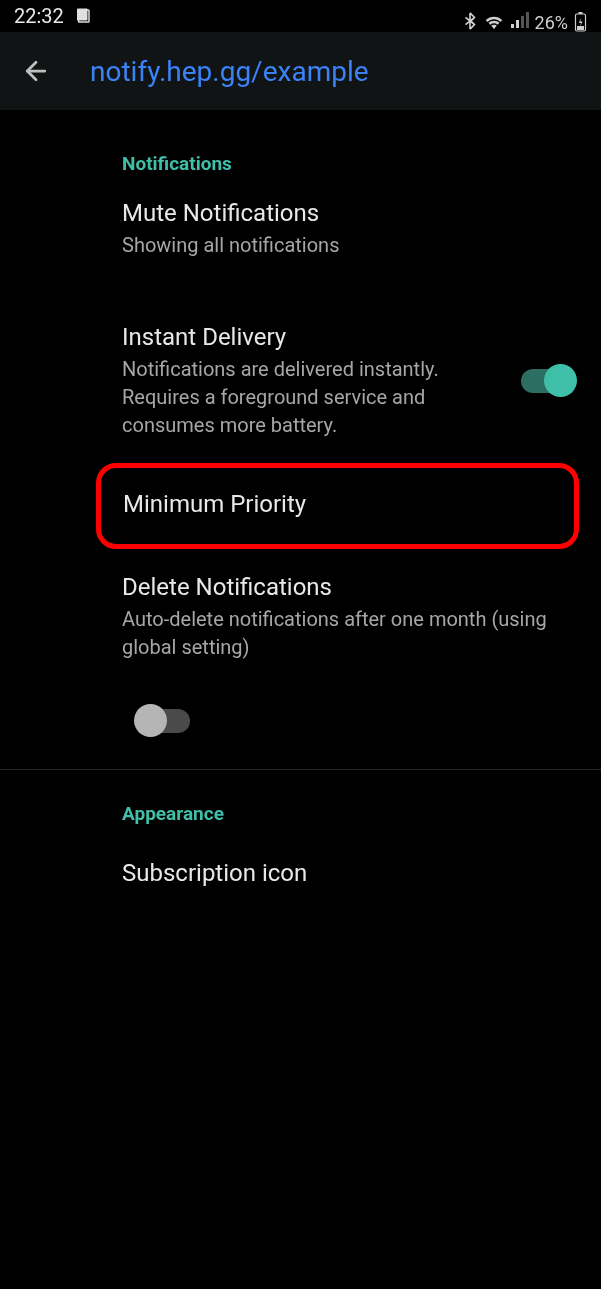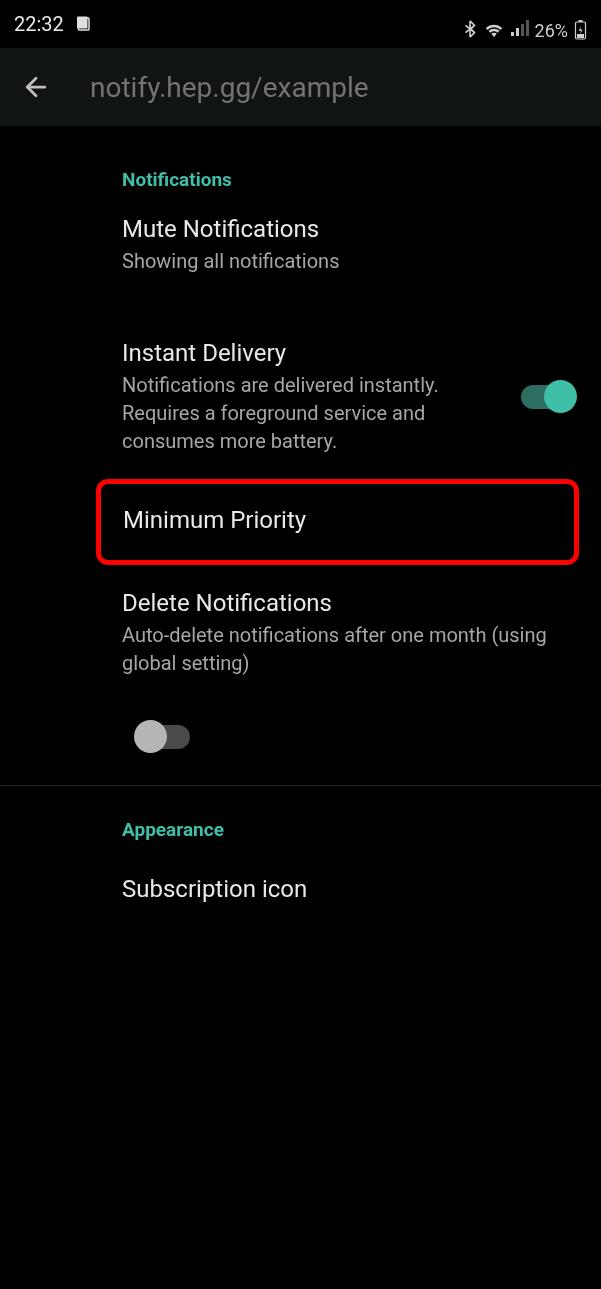--- a/index.html
+++ b/index.html
@@ -9,21 +9,21 @@
     }
     body {
       width: 601px;
       height: 1289px;
       background: #000000;
       font-family: Roboto, -apple-system, sans-serif;
       color: #ffffff;
       overflow: hidden;
     }
     .status-bar {
-      height: 48px;
+      height: 32px;
       display: flex;
       justify-content: space-between;
       align-items: center;
       padding: 0 14px;
       background: #000000;
     }
     .status-left {
       display: flex;
       align-items: center;
       gap: 10px;
@@ -55,21 +55,21 @@
       display: flex;
       align-items: center;
       justify-content: center;
       width: 32px;
       height: 32px;
       cursor: pointer;
     }
     .header-title {
       font-size: 28px;
       font-weight: 400;
-      color: #737373;
+      color: #3b82f6;
     }
     .content {
       padding: 0 0;
     }
     .section-header {
       font-size: 19px;
       font-weight: 700;
       color: #3fbfa7;
       padding: 42px 0 0 122px;
     }
@@ -121,21 +121,21 @@
       position: absolute;
       left: -4px;
       top: -5px;
       width: 33px;
       height: 33px;
       border-radius: 50%;
       background: #b5b5b5;
     }
     .highlighted {
       border: 5px solid #ff0000;
-      border-radius: 12px;
+      border-radius: 20px;
       margin: 0 22px 0 96px;
       padding: 22px 24px 22px 22px;
     }
     .highlighted .setting-text {
       margin: 0;
     }
     .first-row {
       padding-top: 40px;
     }
     .divider {

